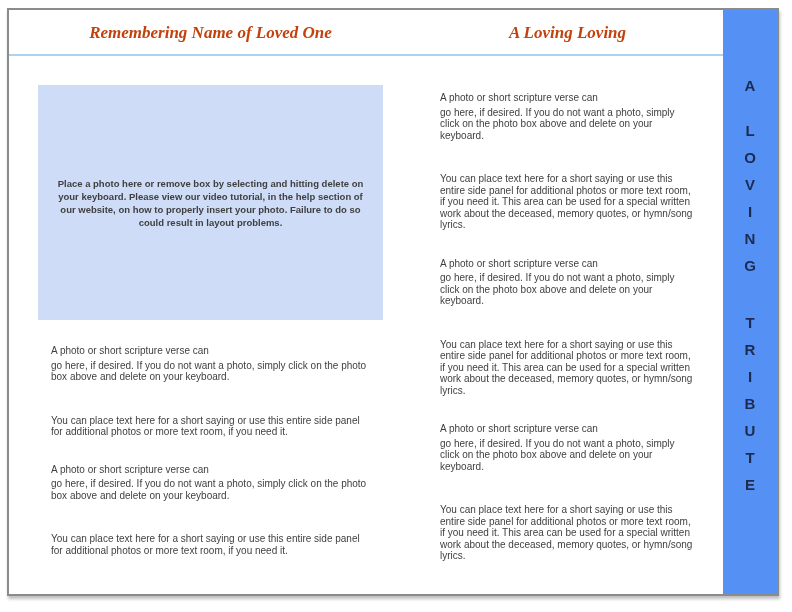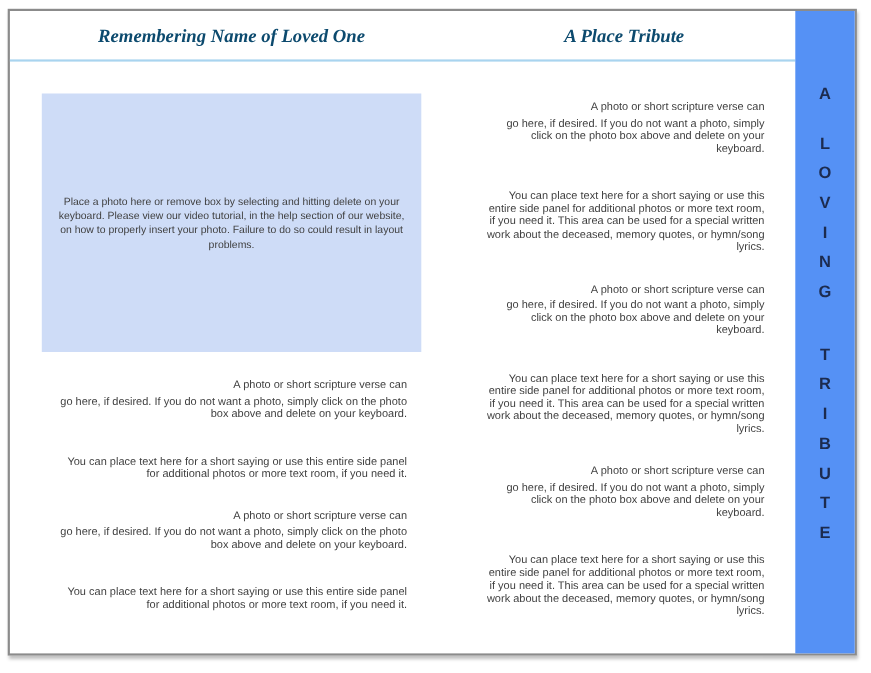--- a/index.html
+++ b/index.html
@@ -76,42 +76,43 @@
   }
   .page-header {
     height: 46px;
     display: flex;
     align-items: center;
     justify-content: center;
     font-family: "Liberation Serif", serif;
     font-style: italic;
     font-weight: bold;
     font-size: 17px;
-    color: #0c4a6e;
+    color: #c2410c;
     white-space: nowrap;
   }
   .photo-box {
     margin: 29px auto 0 auto;
     width: 345px;
     height: 235px;
     background: #cedcf7;
     display: flex;
     align-items: center;
     justify-content: center;
     box-sizing: border-box;
     padding: 0 13px;
+    font-weight: bold;
   }
   .photo-box .instructions {
     text-align: center;
     font-size: 9.5px;
     line-height: 13px;
     color: #3f3f3f;
   }
   .tblock {
-    text-align: right;
+    text-align: left;
     font-size: 10px;
     line-height: 11.5px;
     color: #3f3f3f;
   }
   .col-left .tblock {
     padding: 0 42px;
   }
   .col-left .tblock.first {
     margin-top: 25px;
   }
@@ -157,21 +158,21 @@
       </div>
 
       <div class="tblock next">
         <p class="verse-heading">A photo or short scripture verse can</p>
         <p class="verse-body">go here, if desired. If you do not want a photo, simply click on the photo box above and delete on your keyboard.</p>
         <p class="saying">You can place text here for a short saying or use this entire side panel for additional photos or more text room, if you need it.</p>
       </div>
     </div>
 
     <div class="col-right">
-      <div class="page-header">A Place Tribute</div>
+      <div class="page-header">A Loving Loving</div>
 
       <div class="tblock first">
         <p class="verse-heading">A photo or short scripture verse can</p>
         <p class="verse-body">go here, if desired. If you do not want a photo, simply click on the photo box above and delete on your keyboard.</p>
         <p class="saying">You can place text here for a short saying or use this entire side panel for additional photos or more text room, if you need it.  This area can be used for a special written work about the deceased, memory quotes, or hymn/song lyrics.</p>
       </div>
 
       <div class="tblock next">
         <p class="verse-heading">A photo or short scripture verse can</p>
         <p class="verse-body">go here, if desired. If you do not want a photo, simply click on the photo box above and delete on your keyboard.</p>

